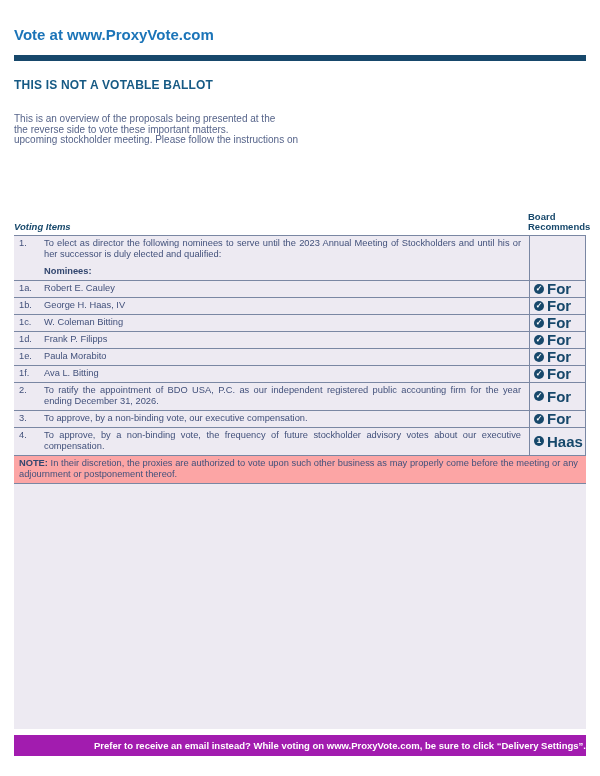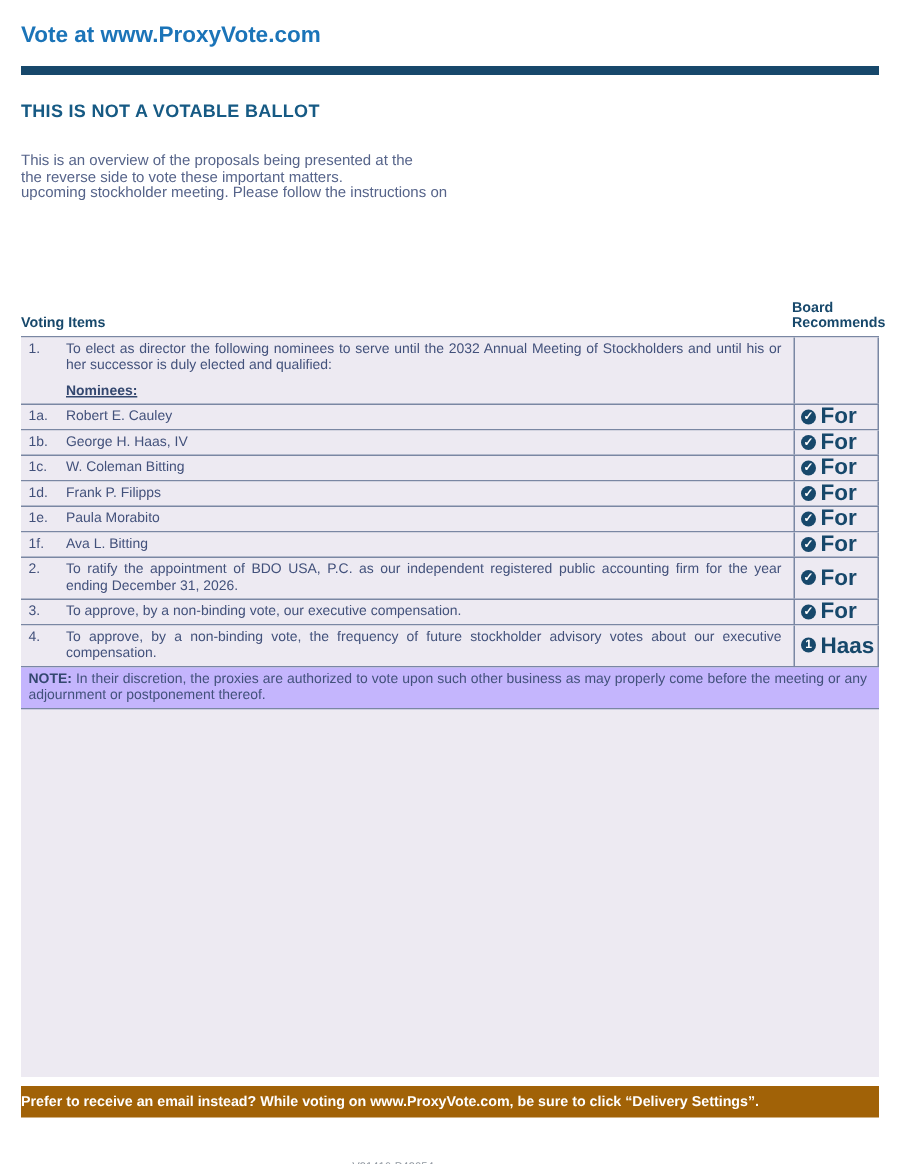--- a/index.html
+++ b/index.html
@@ -7,21 +7,21 @@
   body {
     width:600px; height:776px;
     font-family:"Liberation Sans", sans-serif;
     position:relative;
     color:#42517b;
   }
   .page { padding:0 14px; }
 
   
   .vote-link {
-    padding-top:15px;
+    padding-top:26px;
     color:#1b74b8;
     font-weight:bold;
     font-size:15px;
     line-height:18px;
   }
   .top-bar { height:6px; background:#17486b; margin-top:11px; }
 
   
   .doc-title {
     margin-top:17px;
@@ -38,21 +38,21 @@
   }
 
   
   .voting-header {
     margin-top:66px;
     display:flex;
     justify-content:space-between;
     align-items:flex-end;
   }
   .vh-left {
-    font-size:9.5px; font-weight:bold; color:#17486b;
+    font-size:9.5px; font-weight:bold; color:#17486b;font-style:italic;
   }
   .vh-right {
     width:58px; text-align:left;
     font-size:9.5px; font-weight:bold; color:#17486b;
     line-height:10px;
   }
 
   
   .ballot-table { border-top:1px solid #7a87a3; margin-top:3px; }
   .row {
@@ -62,58 +62,58 @@
     font-size:9.3px;
     line-height:11px;
   }
   .row .main {
     flex:1;
     display:flex;
     padding:2px 8px 3px 5px;
   }
   .num { width:25px; flex-shrink:0; }
   .txt { flex:1; text-align:justify; }
-  .nominees-label { font-weight:bold; margin-top:6px; color:#33476f;text-decoration:underline; }
+  .nominees-label { font-weight:bold; margin-top:6px; color:#33476f; }
   .rec {
     width:57px; flex-shrink:0;
     border-left:1px solid #7a87a3;
     border-right:1px solid #7a87a3;
     display:flex; align-items:center;
     padding-left:4px; gap:3px;
   }
   .badge {
     width:10px; height:10px; flex-shrink:0;
     border-radius:50%;
     background:#17486b; color:#ffffff;
     font-size:8px; line-height:10px; font-weight:bold;
     text-align:center;
     display:inline-block;
   }
   .rec-label { font-weight:bold; color:#17486b; font-size:15px; }
 
   .note-row {
-    background:#c4b5fd;
+    background:#fca5a5;
     border-bottom:1px solid #7a87a3;
     padding:2px 8px 3px 5px;
     font-size:9.3px; line-height:11px;
     text-align:justify;
   }
   .note-label { font-weight:bold; color:#33476f; }
 
   .filler { height:245px; background:#edeaf2; }
 
   
   .footer-bar {
     margin-top:6px;
     height:21px; line-height:21px;
-    background:#a16207;
+    background:#a21caf;
     color:#ffffff;
     font-weight:bold;
     font-size:9.5px;
-    text-align:left;
+    text-align:right;
   }
   .doc-code {
     margin-top:28px;
     text-align:center;
     font-size:7.5px;
     color:#8f969f;
     position:relative;
     left:-38px;
   }
 </style>
@@ -139,21 +139,21 @@
       <div>Recommends</div>
     </div>
   </div>
 
   <div class="ballot-table">
 
     <div class="row">
       <div class="main">
         <div class="num">1.</div>
         <div class="txt">
-          <span>To elect as director the following nominees to serve until the 2032 Annual Meeting of Stockholders and until his or her successor is duly elected and qualified:</span>
+          <span>To elect as director the following nominees to serve until the 2023 Annual Meeting of Stockholders and until his or her successor is duly elected and qualified:</span>
           <div class="nominees-label">Nominees:</div>
         </div>
       </div>
       <div class="rec"></div>
     </div>
 
     <div class="row">
       <div class="main">
         <div class="num">1a.</div>
         <div class="txt">Robert E. Cauley</div>

